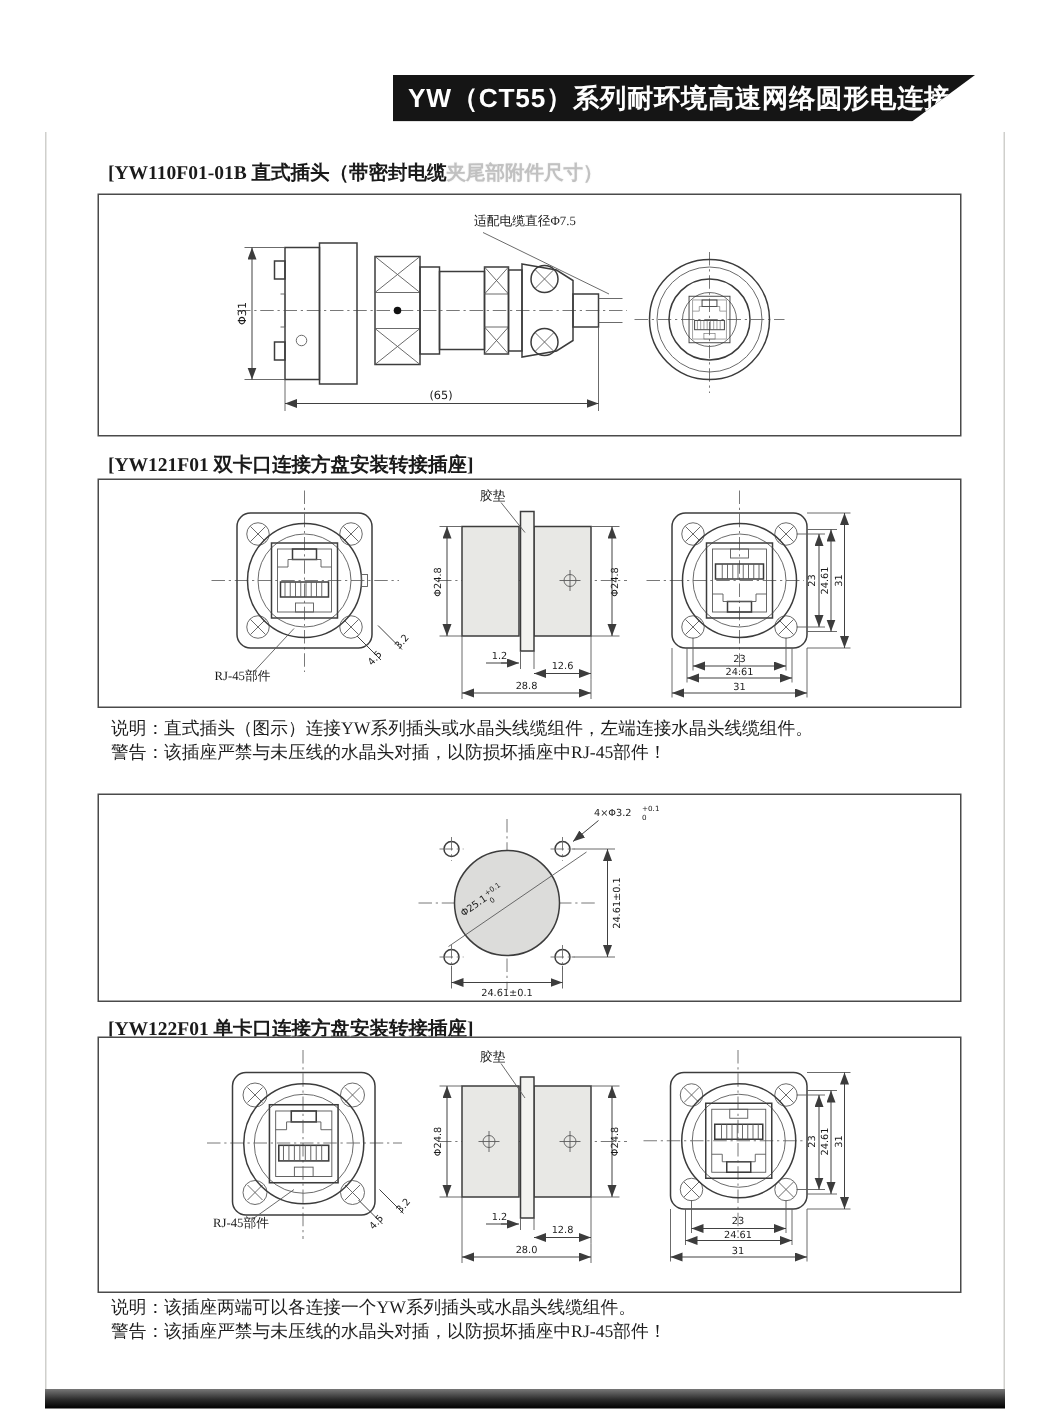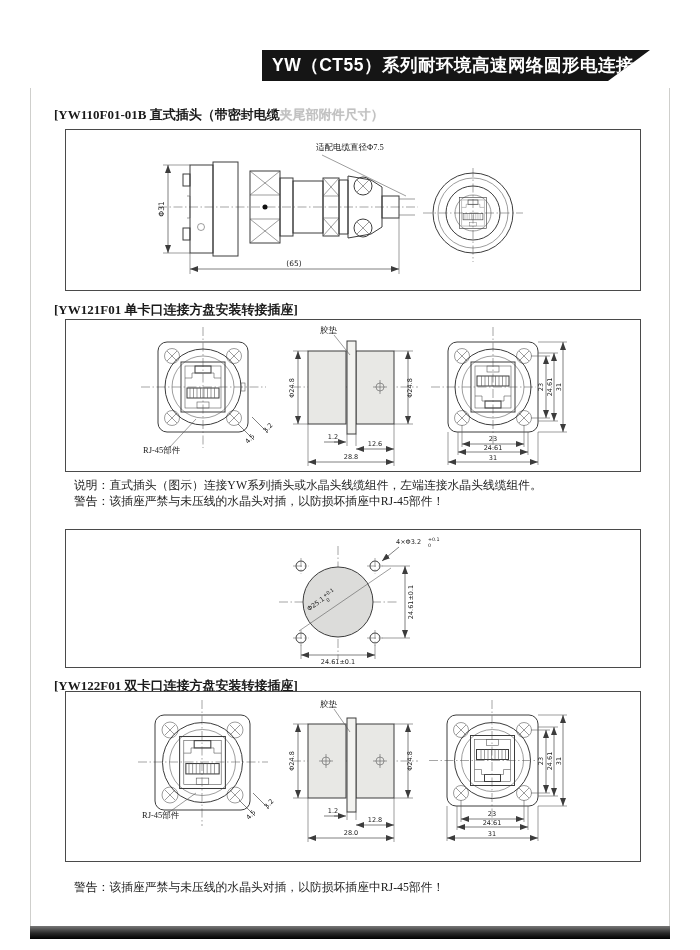--- a/index.html
+++ b/index.html
@@ -6,21 +6,21 @@
   .page{position:relative;width:700px;height:950px;background:#fff;overflow:hidden;
         font-family:"Liberation Serif","DejaVu Serif",serif;color:#1a1a1a;}
   .edge{position:absolute;width:1px;background:#cfcfcc;top:88px;height:840px;}
   .edge-l{left:30px}.edge-r{left:669px}
   .footer-bar{position:absolute;left:30px;top:926px;width:640px;height:13px;
         background:linear-gradient(180deg,#777 0%,#2a2a2a 55%,#000 100%);}
   .banner{position:absolute;left:262px;top:50px;width:388px;height:31px;background:#151515;
         clip-path:polygon(0 0,100% 0,calc(100% - 42px) 100%,0 100%);
         color:#fff;font-family:"Liberation Sans","DejaVu Sans",sans-serif;font-weight:bold;
         font-size:17.5px;line-height:31px;padding-left:10px;box-sizing:border-box;letter-spacing:.5px;}
-  .sec-title{position:absolute;left:54px;font-weight:bold;font-size:13px;white-space:nowrap;}
+  .sec-title{position:absolute;left:72px;font-weight:bold;font-size:13px;white-space:nowrap;}
   .faded{opacity:.45;color:#777;text-shadow:0 0 1px #bbb;}
   .box{position:absolute;left:65px;width:576px;border:1px solid #4a4a4a;background:#fff;box-sizing:border-box;}
   .note{position:absolute;left:74px;font-size:11.8px;color:#1d1d1d;white-space:nowrap;}
   svg{position:absolute;overflow:visible;}
   svg .ln{stroke:#3c3c3c;stroke-width:1;fill:none}
   svg .thin{stroke:#5a5a5a;stroke-width:.6;fill:none}
   svg .fillA{fill:#e8e8e5;stroke:#3c3c3c;stroke-width:1}
   svg .fillB{fill:#f3f3f0;stroke:#3c3c3c;stroke-width:1}
   svg .cl{stroke:#6a6a6a;stroke-width:.6;stroke-dasharray:9 2.5 1.5 2.5;fill:none}
   svg .dim{stroke:#3c3c3c;stroke-width:.65;fill:none}
@@ -126,21 +126,21 @@
       <line class="cl" x1="357" y1="83" x2="457" y2="83"></line>
       <line class="cl" x1="407" y1="38" x2="407" y2="132"></line>
       <circle cx="407" cy="83" r="40" class="ln"></circle>
       <circle cx="407" cy="83" r="35" class="thin"></circle>
       <circle cx="407" cy="83" r="27" class="ln"></circle>
       <circle cx="407" cy="83" r="18" class="thin"></circle>
       <use href="#jackG" transform="translate(407,83) scale(0.62)"></use>
     </g>
   </svg>
 
-  <div class="sec-title" style="top:301px">[YW121F01 单卡口连接方盘安装转接插座]</div>
+  <div class="sec-title" style="top:301px">[YW121F01 双卡口连接方盘安装转接插座]</div>
   <div class="box" style="top:319px;height:153px"></div>
   <svg style="left:66px;top:320px" width="574" height="152" viewBox="0 0 574 152">
 
     <g>
       <line class="cl" x1="137" y1="7" x2="137" y2="128"></line>
       <line class="cl" x1="75" y1="67" x2="200" y2="67"></line>
       <rect x="92" y="22" width="90" height="90" rx="9" class="ln"></rect>
       <g class="thin">
         <circle cx="106" cy="36" r="7.5"></circle>
           <path d="M101,31 l10,10 M111,31 l-10,10"></path>
@@ -277,21 +277,21 @@
       <line class="dim" x1="339" y1="36" x2="339" y2="108" marker-start="url(#arrM)" marker-end="url(#arrM)"></line>
       <text class="dts" text-anchor="middle" transform="translate(347,72) rotate(-90)">24.61±0.1</text>
     </g>
     <g>
       <path class="thin" d="M235,114 V129 M309,114 V129"></path>
       <line class="dim" x1="235" y1="125" x2="309" y2="125" marker-start="url(#arrM)" marker-end="url(#arrM)"></line>
       <text class="dts" text-anchor="middle" x="272" y="134">24.61±0.1</text>
     </g>
   </svg>
 
-  <div class="sec-title" style="top:677px">[YW122F01 双卡口连接方盘安装转接插座]</div>
+  <div class="sec-title" style="top:677px">[YW122F01 单卡口连接方盘安装转接插座]</div>
   <div class="box" style="top:691px;height:171px"></div>
   <svg style="left:66px;top:692px" width="574" height="170" viewBox="0 0 574 170">
 
     <g>
       <line class="cl" x1="136" y1="8" x2="136" y2="134"></line>
       <line class="cl" x1="72" y1="70" x2="202" y2="70"></line>
       <rect x="89" y="23" width="95" height="95" rx="9" class="ln"></rect>
       <g class="thin">
         <circle cx="104" cy="38" r="8"></circle>
           <path d="M99,33 l10,10 M109,33 l-10,10"></path>
@@ -387,15 +387,16 @@
         <line class="dim" x1="395" y1="127" x2="458" y2="127" marker-start="url(#arrM)" marker-end="url(#arrM)"></line>
         <line class="dim" x1="391" y1="135" x2="462" y2="135" marker-start="url(#arrM)" marker-end="url(#arrM)"></line>
         <line class="dim" x1="381" y1="146" x2="472" y2="146" marker-start="url(#arrM)" marker-end="url(#arrM)"></line>
         <text class="dts" text-anchor="middle" x="426" y="124">23</text>
         <text class="dts" text-anchor="middle" x="426" y="133">24.61</text>
         <text class="dts" text-anchor="middle" x="426" y="144">31</text>
       </g>
     </g>
   </svg>
 
+  <div class="note" style="top:864px">说明：该插座两端可以各连接一个YW系列插头或水晶头线缆组件。</div>
   <div class="note" style="top:880px">警告：该插座严禁与未压线的水晶头对插，以防损坏插座中RJ-45部件！</div>
 
 </div>
 
 </body></html>

